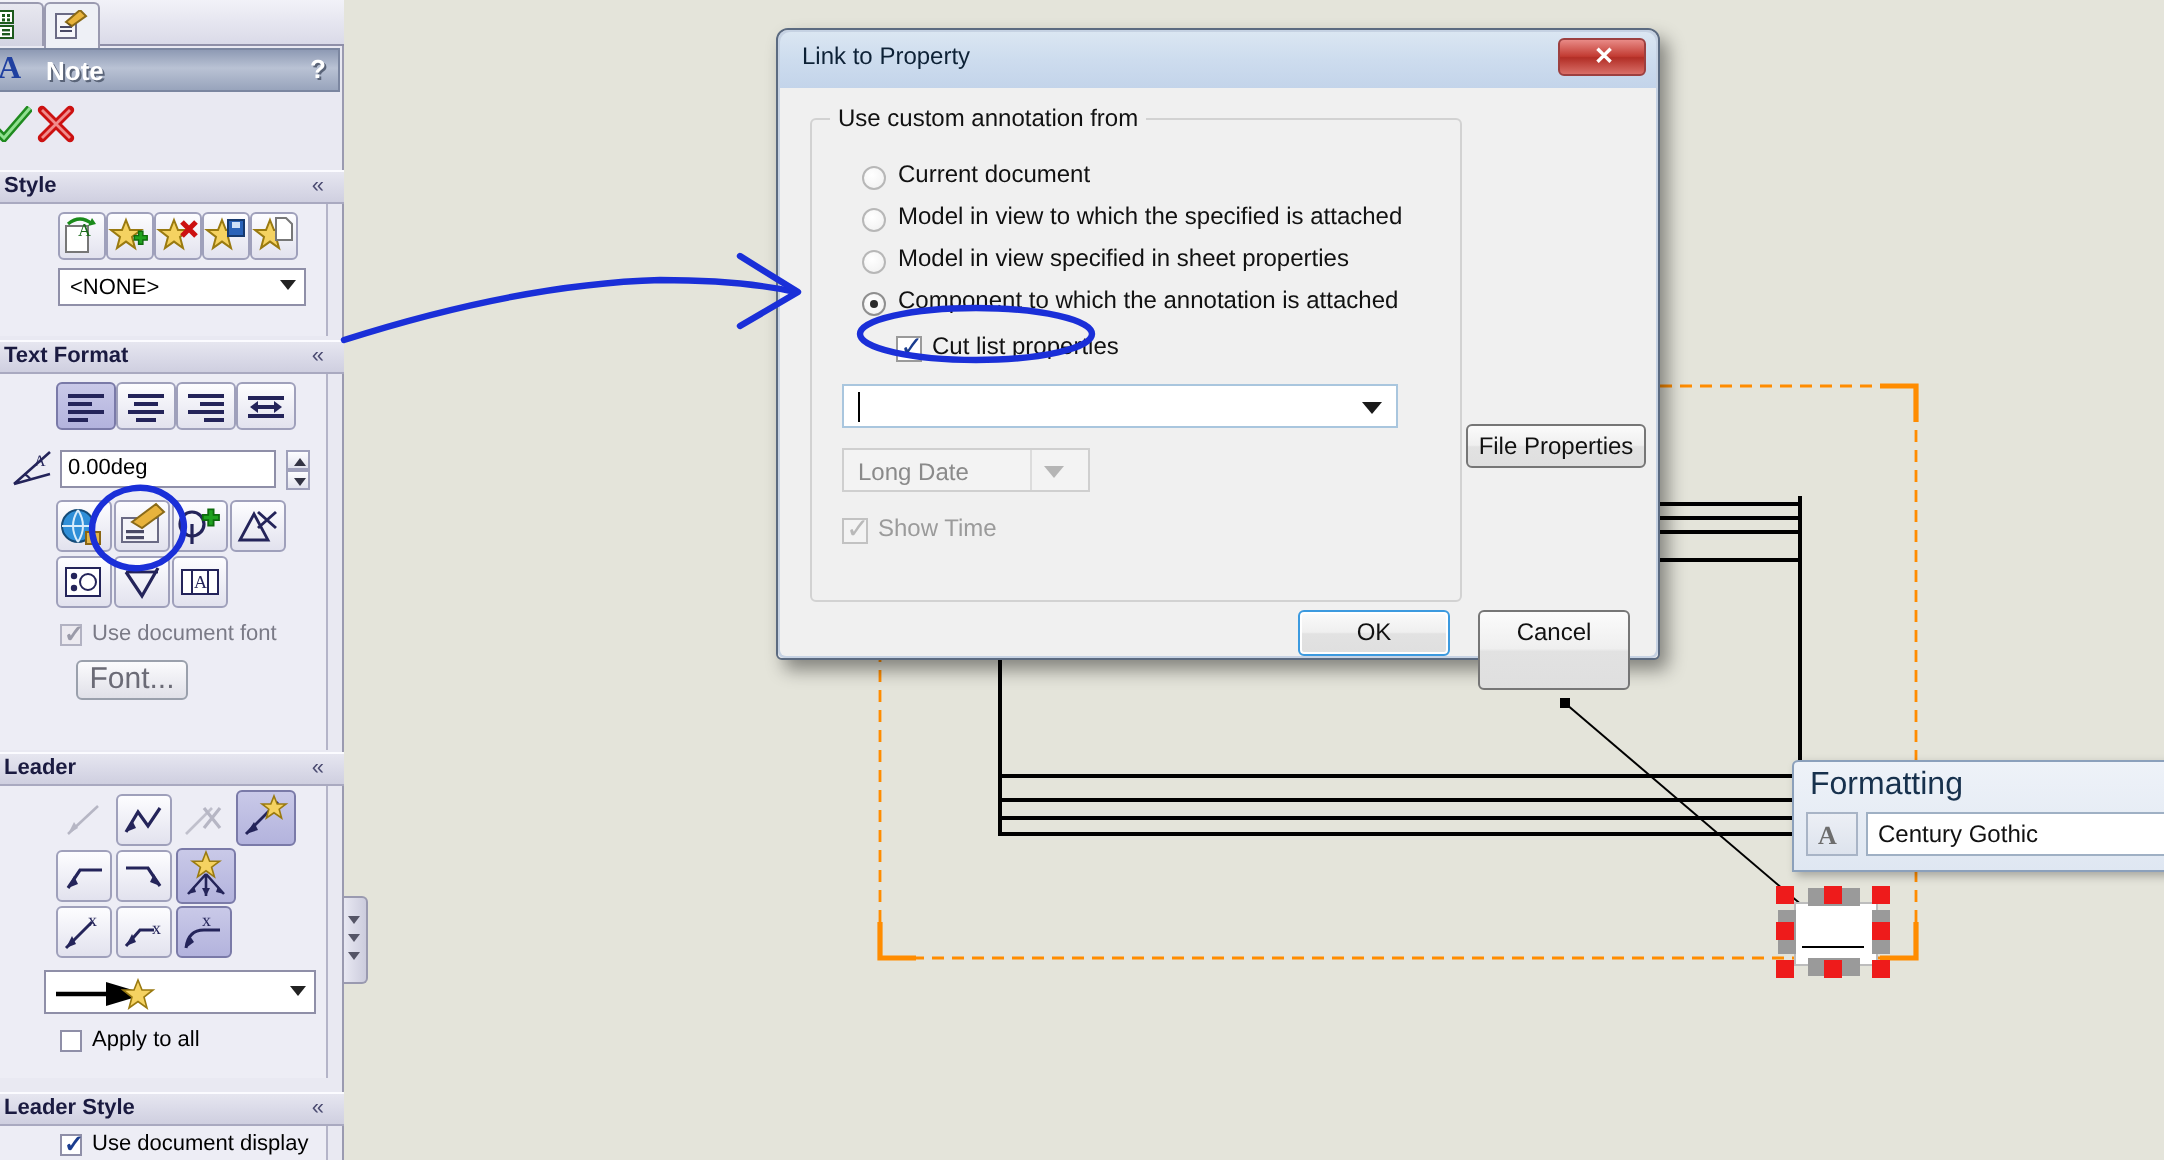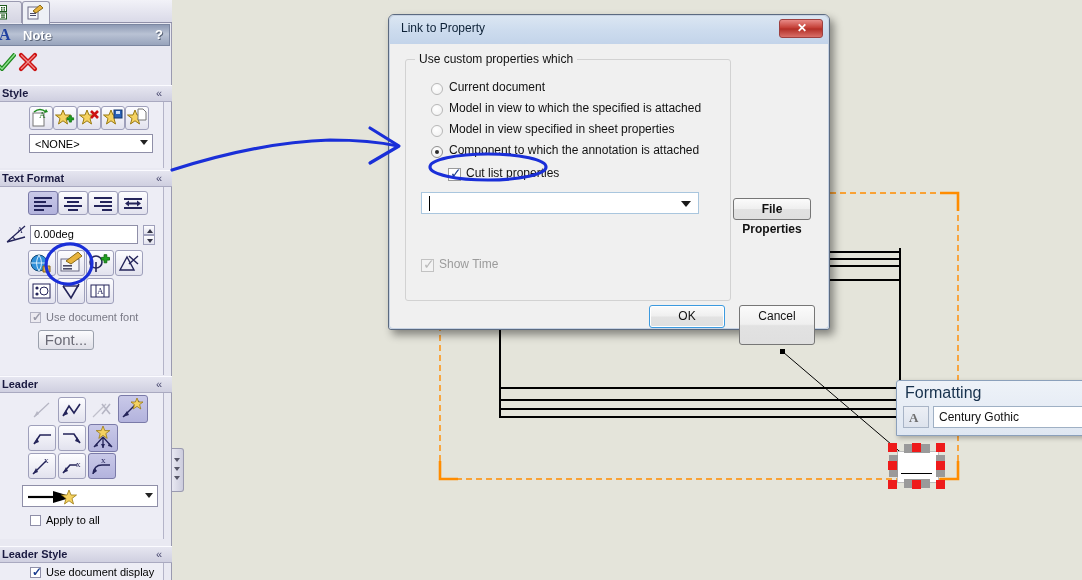--- a/index.html
+++ b/index.html
@@ -584,21 +584,21 @@
   <div class="dlg-tbar">
     <span class="ttl">Link to Property</span>
     <div class="dlg-close">
       <span class="x">✕</span>
     </div>
   </div>
 
   <div class="dlg-body">
 
     <div class="grp" style="left:15px;top:15px;width:326px;height:242px;">
-      <span class="cap">Use custom properties which</span>
+      <span class="cap">Use custom annotation from</span>
 
       <div class="radio" style="left:25px;top:21px;">
         <span class="rb"></span>
         <span class="lb">Current document</span>
       </div>
       <div class="radio" style="left:25px;top:42px;">
         <span class="rb"></span>
         <span class="lb">Model in view to which the specified is attached</span>
       </div>
       <div class="radio" style="left:25px;top:63px;">
@@ -615,30 +615,35 @@
             <span class="ck">✓</span>
           </span>
         <span class="lb">Cut list properties</span>
       </div>
 
       <div class="dcombo" style="left:15px;top:132px;width:278px;height:22px;">
         <span class="caret"></span>
         <span class="arr"></span>
       </div>
 
+      <div class="dcombo dis" style="left:15px;top:164px;width:124px;height:22px;">
+        <span class="val">Long Date</span>
+        <span class="sep"></span>
+        <span class="arr"></span>
+      </div>
 
       <div class="dcb dis" style="left:15px;top:198px;">
         <span class="box">
             <span class="ck">✓</span>
           </span>
         <span class="lb">Show Time</span>
       </div>
     </div>
 
-    <div class="dbtn" style="left:343px;top:154px;width:78px;height:22px;line-height:20px;font-weight:bold;">
+    <div class="dbtn" style="left:343px;top:168px;width:90px;height:22px;line-height:20px;">
       <span>File Properties</span>
     </div>
 
     <div class="dbtn def" style="left:259px;top:261px;width:76px;height:23px;line-height:21px;">
       <span>OK</span>
     </div>
     <div class="dbtn" style="left:349px;top:261px;width:76px;height:40px;line-height:21px;">
       <span>Cancel</span>
     </div>
   </div>

